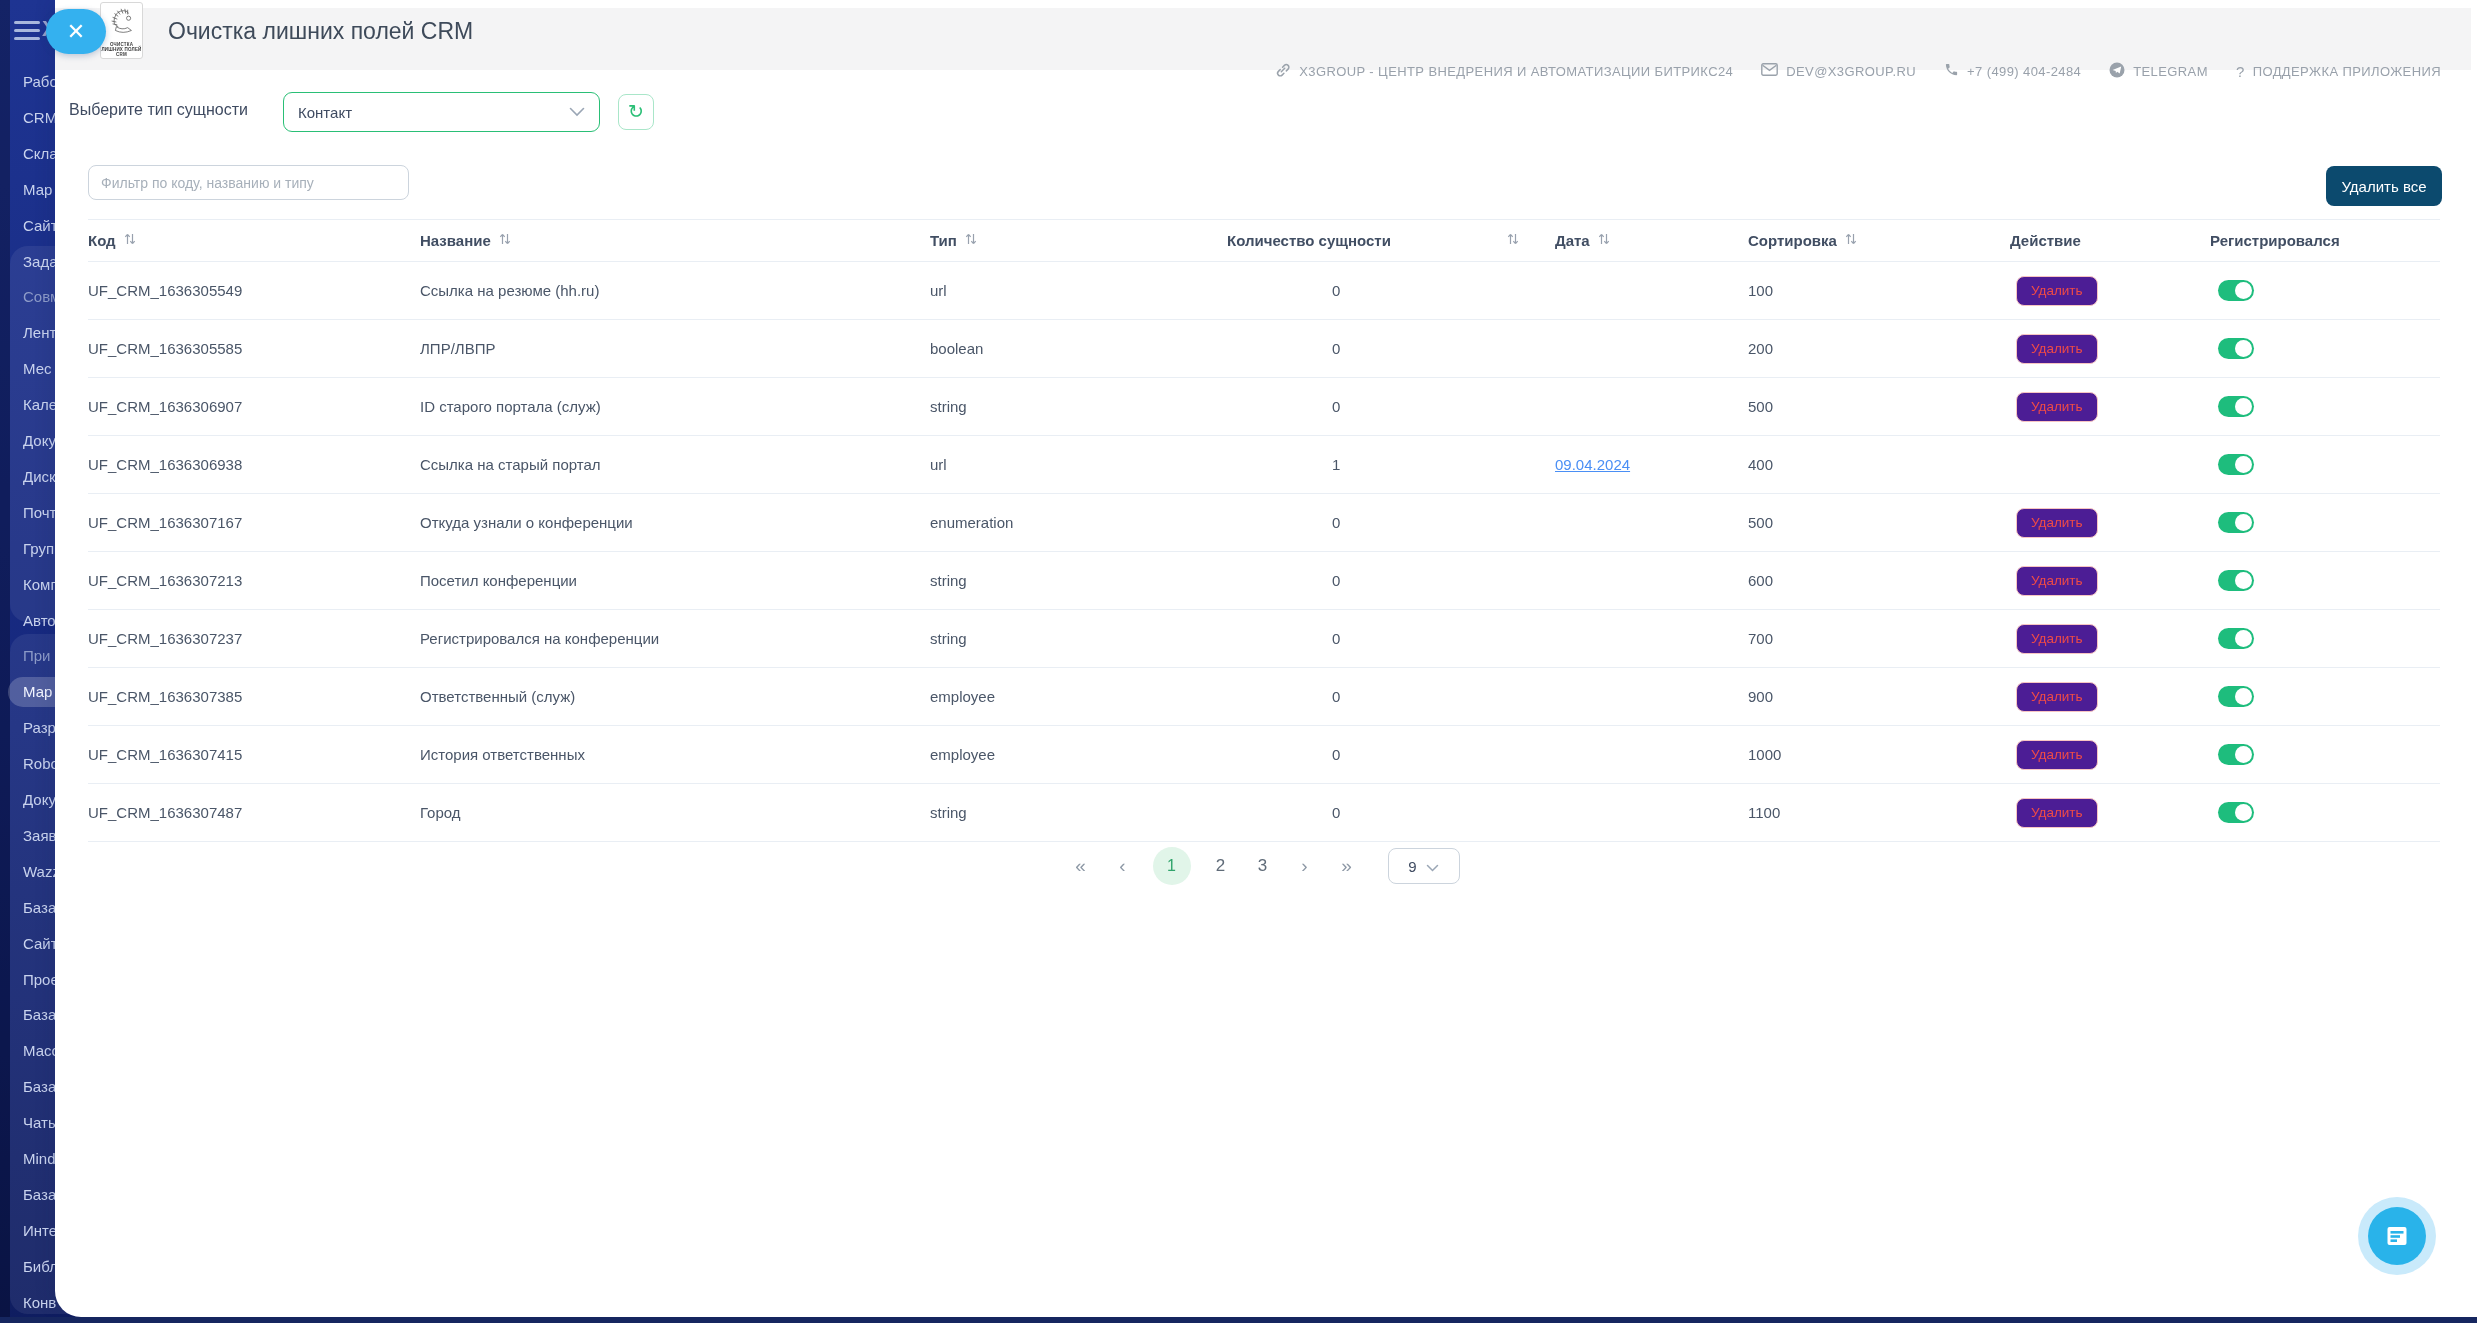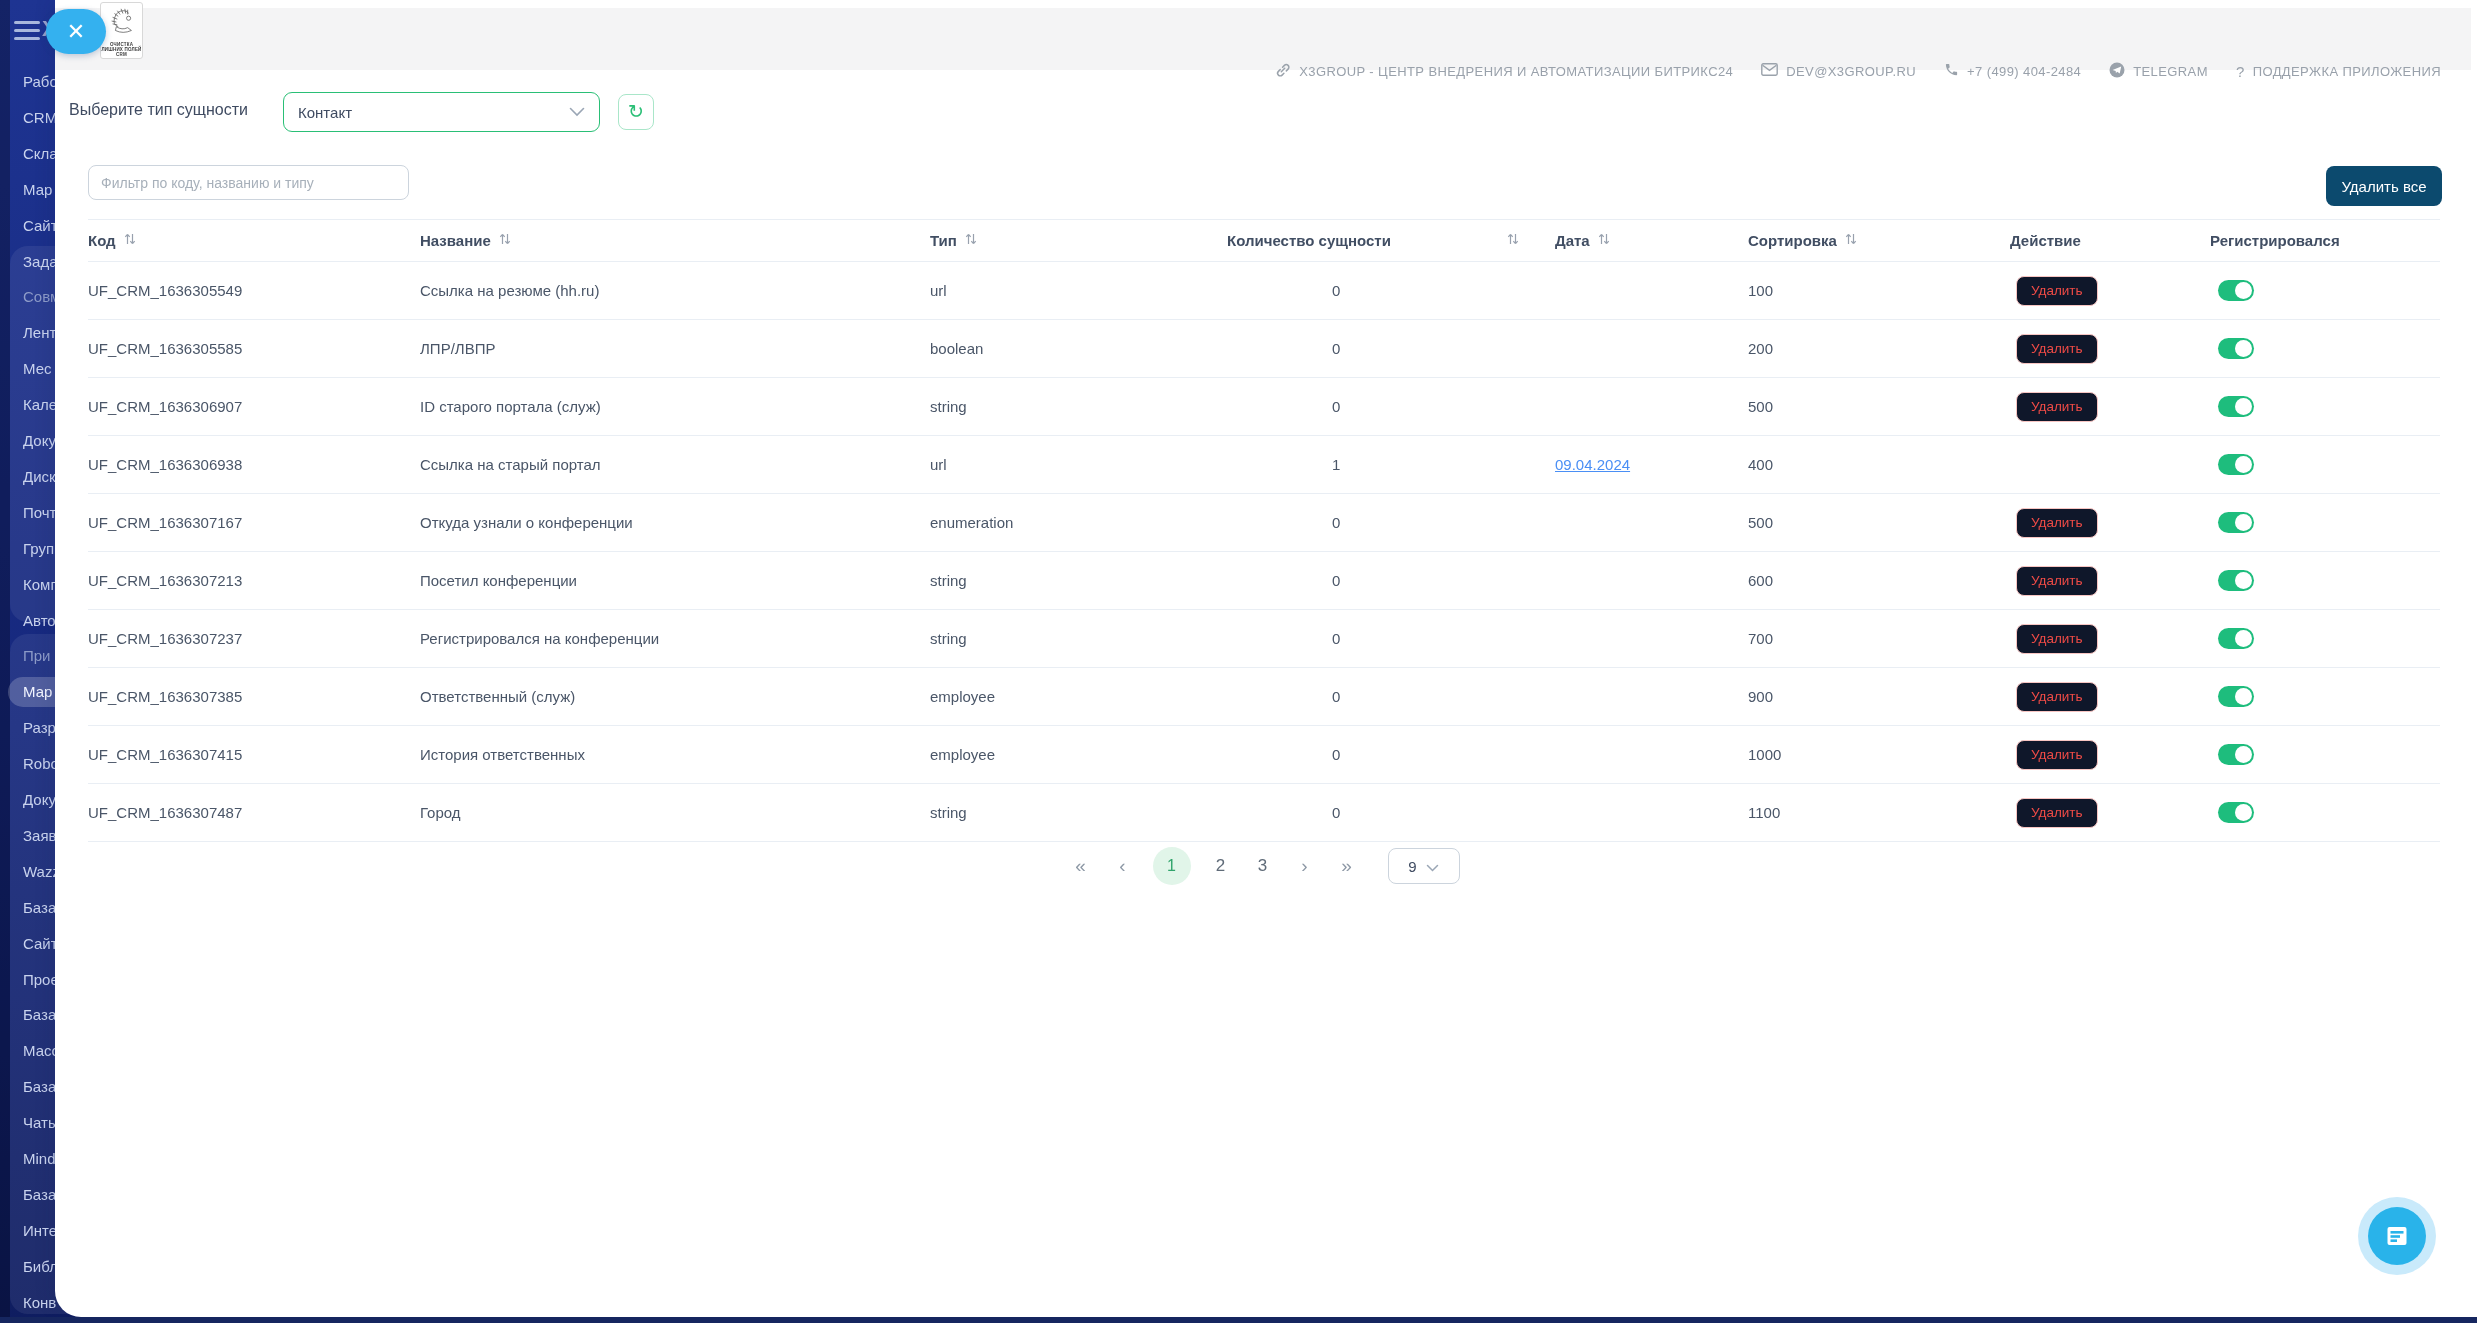--- a/index.html
+++ b/index.html
@@ -57,21 +57,21 @@
   
   .table { position:absolute; left:33px; top:219px; width:2352px; }
   .t-row { display:grid; grid-template-columns:332px 510px 297px 328px 193px 262px 200px 230px;
     align-items:center; border-bottom:1px solid #e9eef4; }
   .t-head { height:43px; border-top:1px solid #e9eef4; }
   .t-head .hcell { display:flex; align-items:center; gap:7px; font-size:15px; font-weight:700; color:#414e63; }
   .t-head .hcell.spread .sort-ic { margin-left:auto; margin-right:35px; }
   .t-body .t-row { height:58px; font-size:15px; color:#4a5668; }
   .cell-count { padding-left:105px; }
   .date-link { color:#4a8ff5; text-decoration:underline; cursor:pointer; }
-  .del-btn { height:30px; padding:0 14px; margin-left:6px; background:#0f172a; border:1px solid #f8c5c2;
+  .del-btn { height:30px; padding:0 14px; margin-left:6px; background:#4c1d95; border:1px solid #f8c5c2;
     border-radius:8px; color:#ef4b46; font-size:13.5px; font-family:inherit; cursor:pointer; }
   .toggle { width:36px; height:21px; margin-left:8px; border-radius:11px; background:#1ebd7d; position:relative; cursor:pointer; }
   .toggle .knob { position:absolute; right:2px; top:2px; width:17px; height:17px; border-radius:50%; background:#fff; }
 
   
   .pagination { position:absolute; left:33px; top:845px; width:2352px; height:42px;
     display:flex; align-items:center; justify-content:center; gap:18px; }
   .pg { width:24px; text-align:center; font-size:17px; color:#5f6b78; cursor:pointer; }
   .pg.dim { color:#b9c1cb; }
   .pg.arrow { font-size:19px; color:#8e99a6; }
@@ -153,20 +153,21 @@
           <path d="M10 8 l4 3 M13 5 l3 4 M17 3 l2 5 M21 3 l1 5 M24 4 l0 5 M8 12 l5 2 M7 16 l5 1 M8 19 l5 1"></path>
           <circle cx="25" cy="13" r="2.2"></circle>
           <path d="M12 22 q6 4 12 1 l4 3 q-9 4 -17 0 z"></path>
         </g>
       </svg>
       <div class="logo-cap">
         <div>ОЧИСТКА</div>
         <div>ЛИШНИХ ПОЛЕЙ CRM</div>
       </div>
     </div>
+    <div class="app-title">Очистка лишних полей CRM</div>
     <div class="contacts" id="contacts">
         <div class="contact">
           <span><svg width="16" height="16" viewBox="0 0 16 16">
               <path d="M6.3 9.7 L9.7 6.3 M5.2 7.6 L3.4 9.4 a2.6 2.6 0 0 0 3.7 3.7 L8.9 11.3 M7.6 5.2 L9.4 3.4 a2.6 2.6 0 0 1 3.7 3.7 L11.3 8.9" stroke="#9aa2ab" stroke-width="1.5" fill="none" stroke-linecap="round"></path>
             </svg></span>
           <span>X3GROUP - ЦЕНТР ВНЕДРЕНИЯ И АВТОМАТИЗАЦИИ БИТРИКС24</span>
         </div>
         <div class="contact">
           <span><svg width="17" height="13" viewBox="0 0 17 13">
               <rect x="0.8" y="0.8" width="15.4" height="11.4" rx="1.4" fill="none" stroke="#9aa2ab" stroke-width="1.4"></rect>

